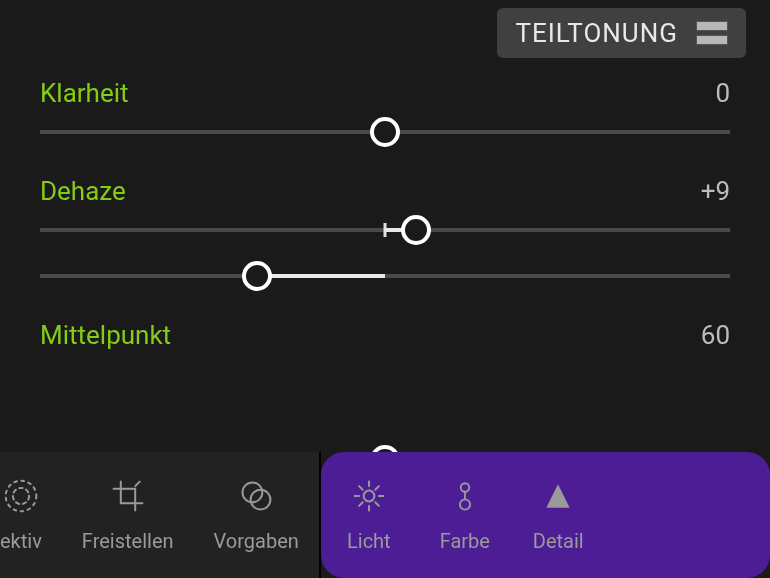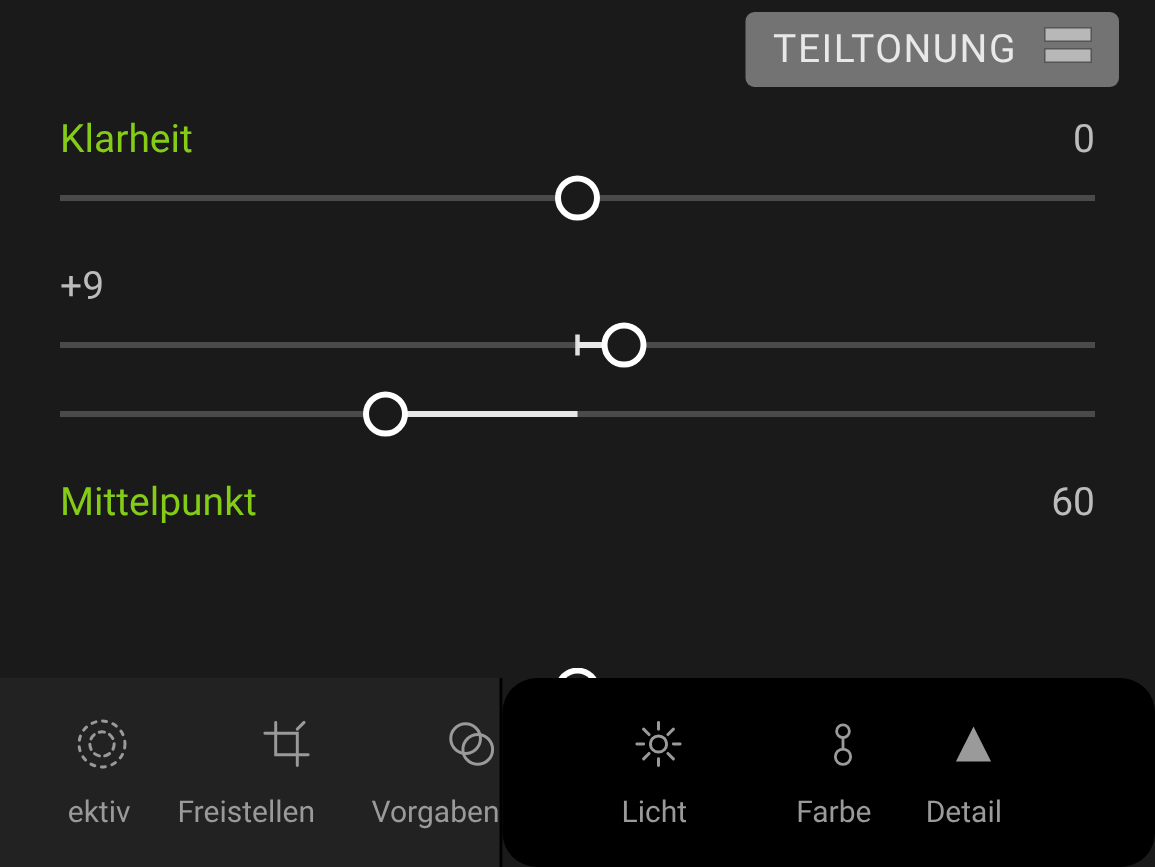--- a/index.html
+++ b/index.html
@@ -12,21 +12,22 @@
     overflow: hidden;
     position: relative;
   }
 
   
   .header {
     position: absolute;
     top: 8px;
     right: 24px;
     display: flex;
-    background: #737373;
+    align-items: center;
+    background: #404040;
     border-radius: 6px;
     padding: 10px 18px;
     gap: 18px;
   }
   .header-label {
     color: #e8e8e8;
     font-size: 26px;
     letter-spacing: 1px;
     font-weight: 400;
   }
@@ -111,34 +112,33 @@
     display: flex;
   }
   .toolbar-left {
     display: flex;
     background: #222;
     flex: 0 0 auto;
     border-right: 2px solid #000;
   }
   .toolbar-right {
     display: flex;
-    background: #000000;
+    background: #4c1d95;
     flex: 1;
     border-radius: 23px;
   }
   .tool {
     display: flex;
     flex-direction: column;
-    align-items: flex-end;
+    align-items: center;
     justify-content: center;
     gap: 14px;
-    padding: 0 0;
+    padding: 0 20px;
     min-width: 96px;
     cursor: pointer;
-    margin-left: 27px;
   }
   .tool-icon {
     height: 38px;
     width: 38px;
     display: flex;
     align-items: center;
     justify-content: center;
   }
   .tool-label {
     font-size: 20px;
@@ -187,20 +187,21 @@
         <span class="slider-label">Klarheit</span>
         <span class="slider-value">0</span>
       </div>
       <div class="slider-track">
         <div class="slider-fill" style="left: 50%; width: 0%;"></div>
         <div class="slider-handle" style="left: 50%;"></div>
       </div>
     </div>
     <div class="slider-group">
       <div class="slider-row">
+        <span class="slider-label">Dehaze</span>
         <span class="slider-value">+9</span>
       </div>
       <div class="slider-track">
         <div class="slider-tick" style="left: 50%;"></div>
         <div class="slider-fill" style="left: 50%; width: 4.5%;"></div>
         <div class="slider-handle" style="left: 54.5%;"></div>
       </div>
     </div>
     <div class="slider-group">
       <div class="slider-track">

